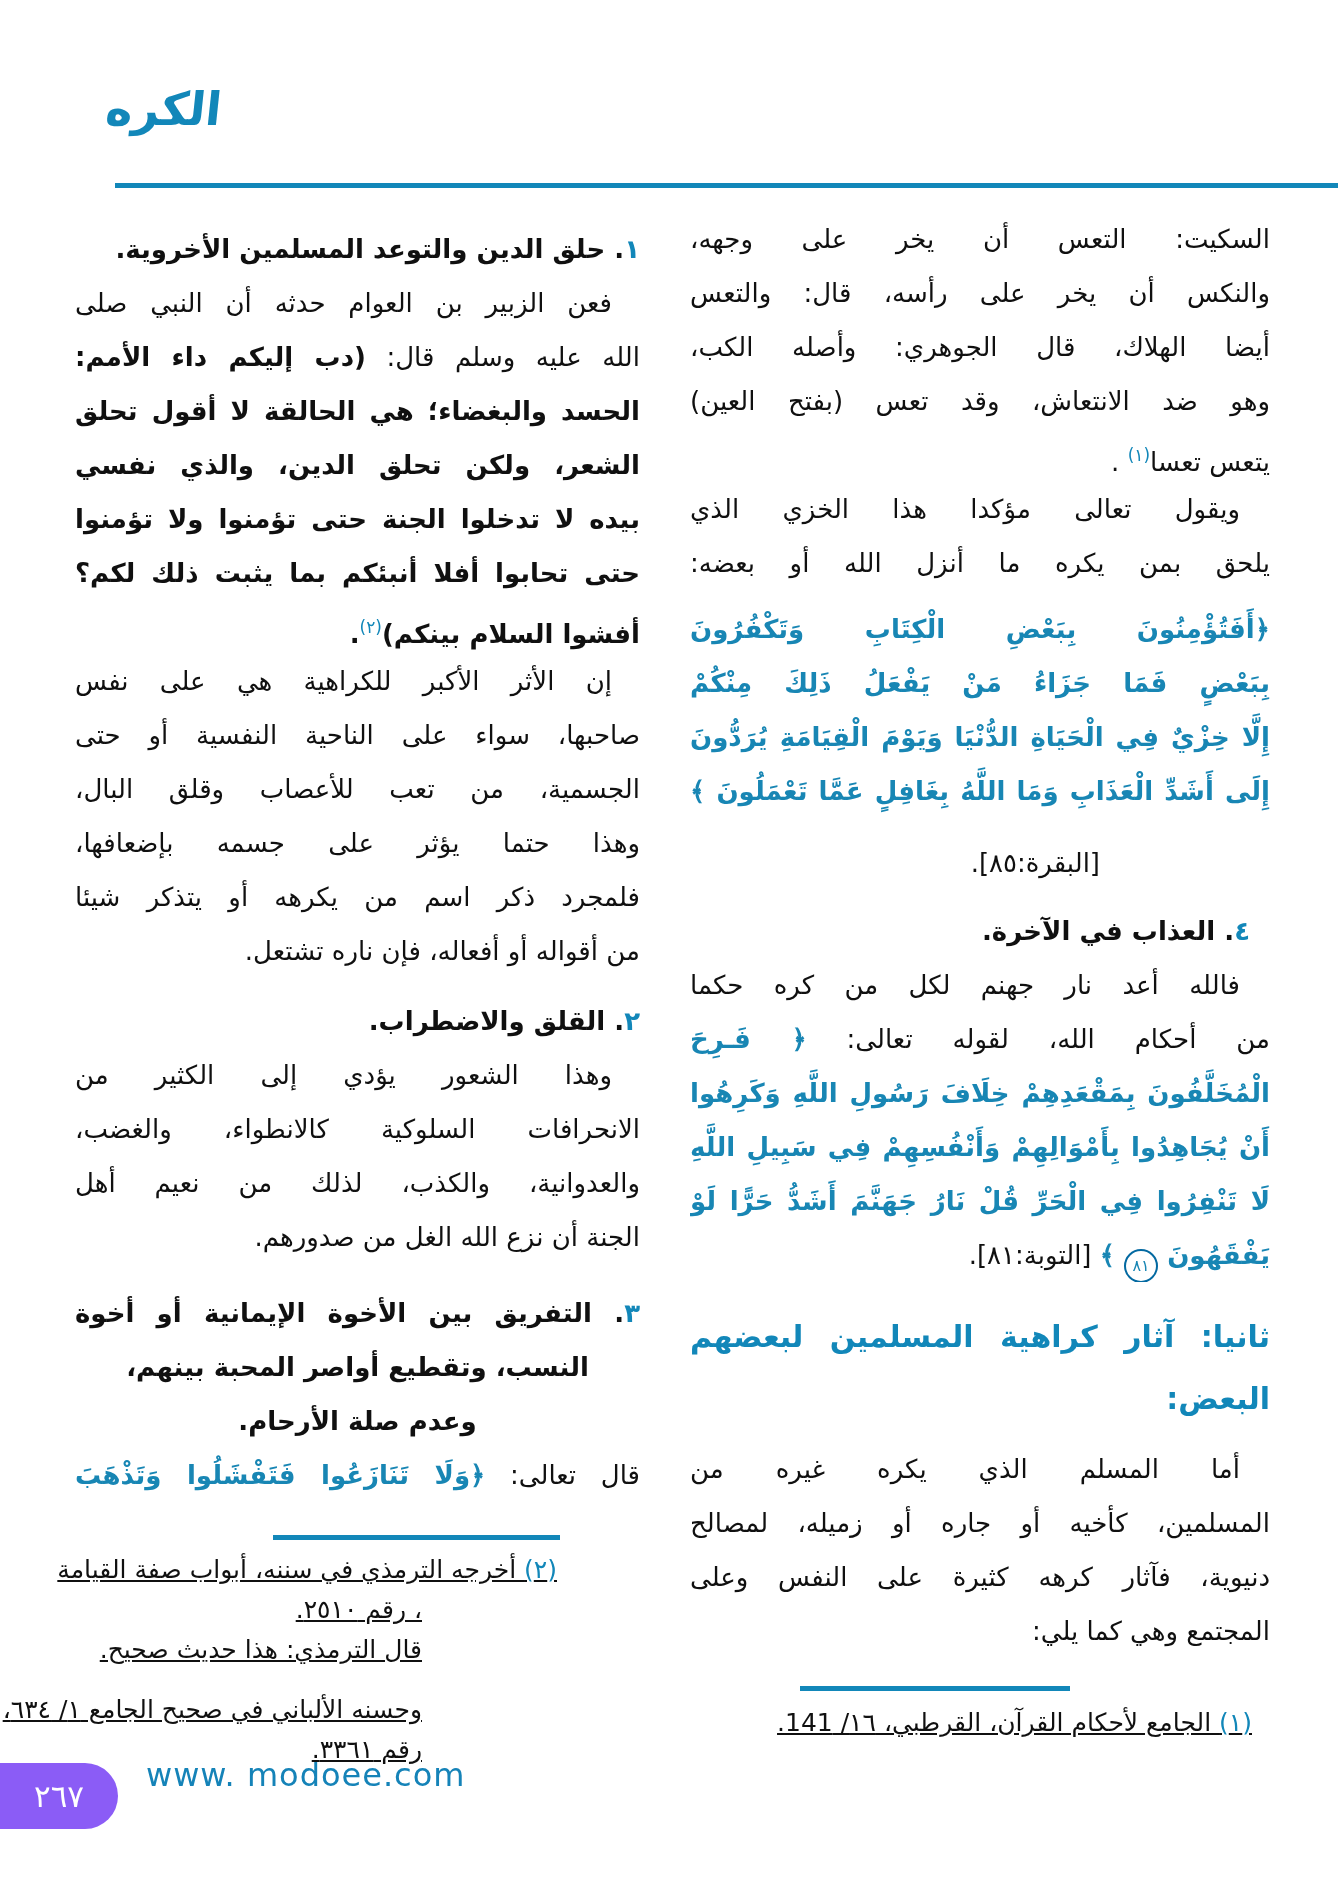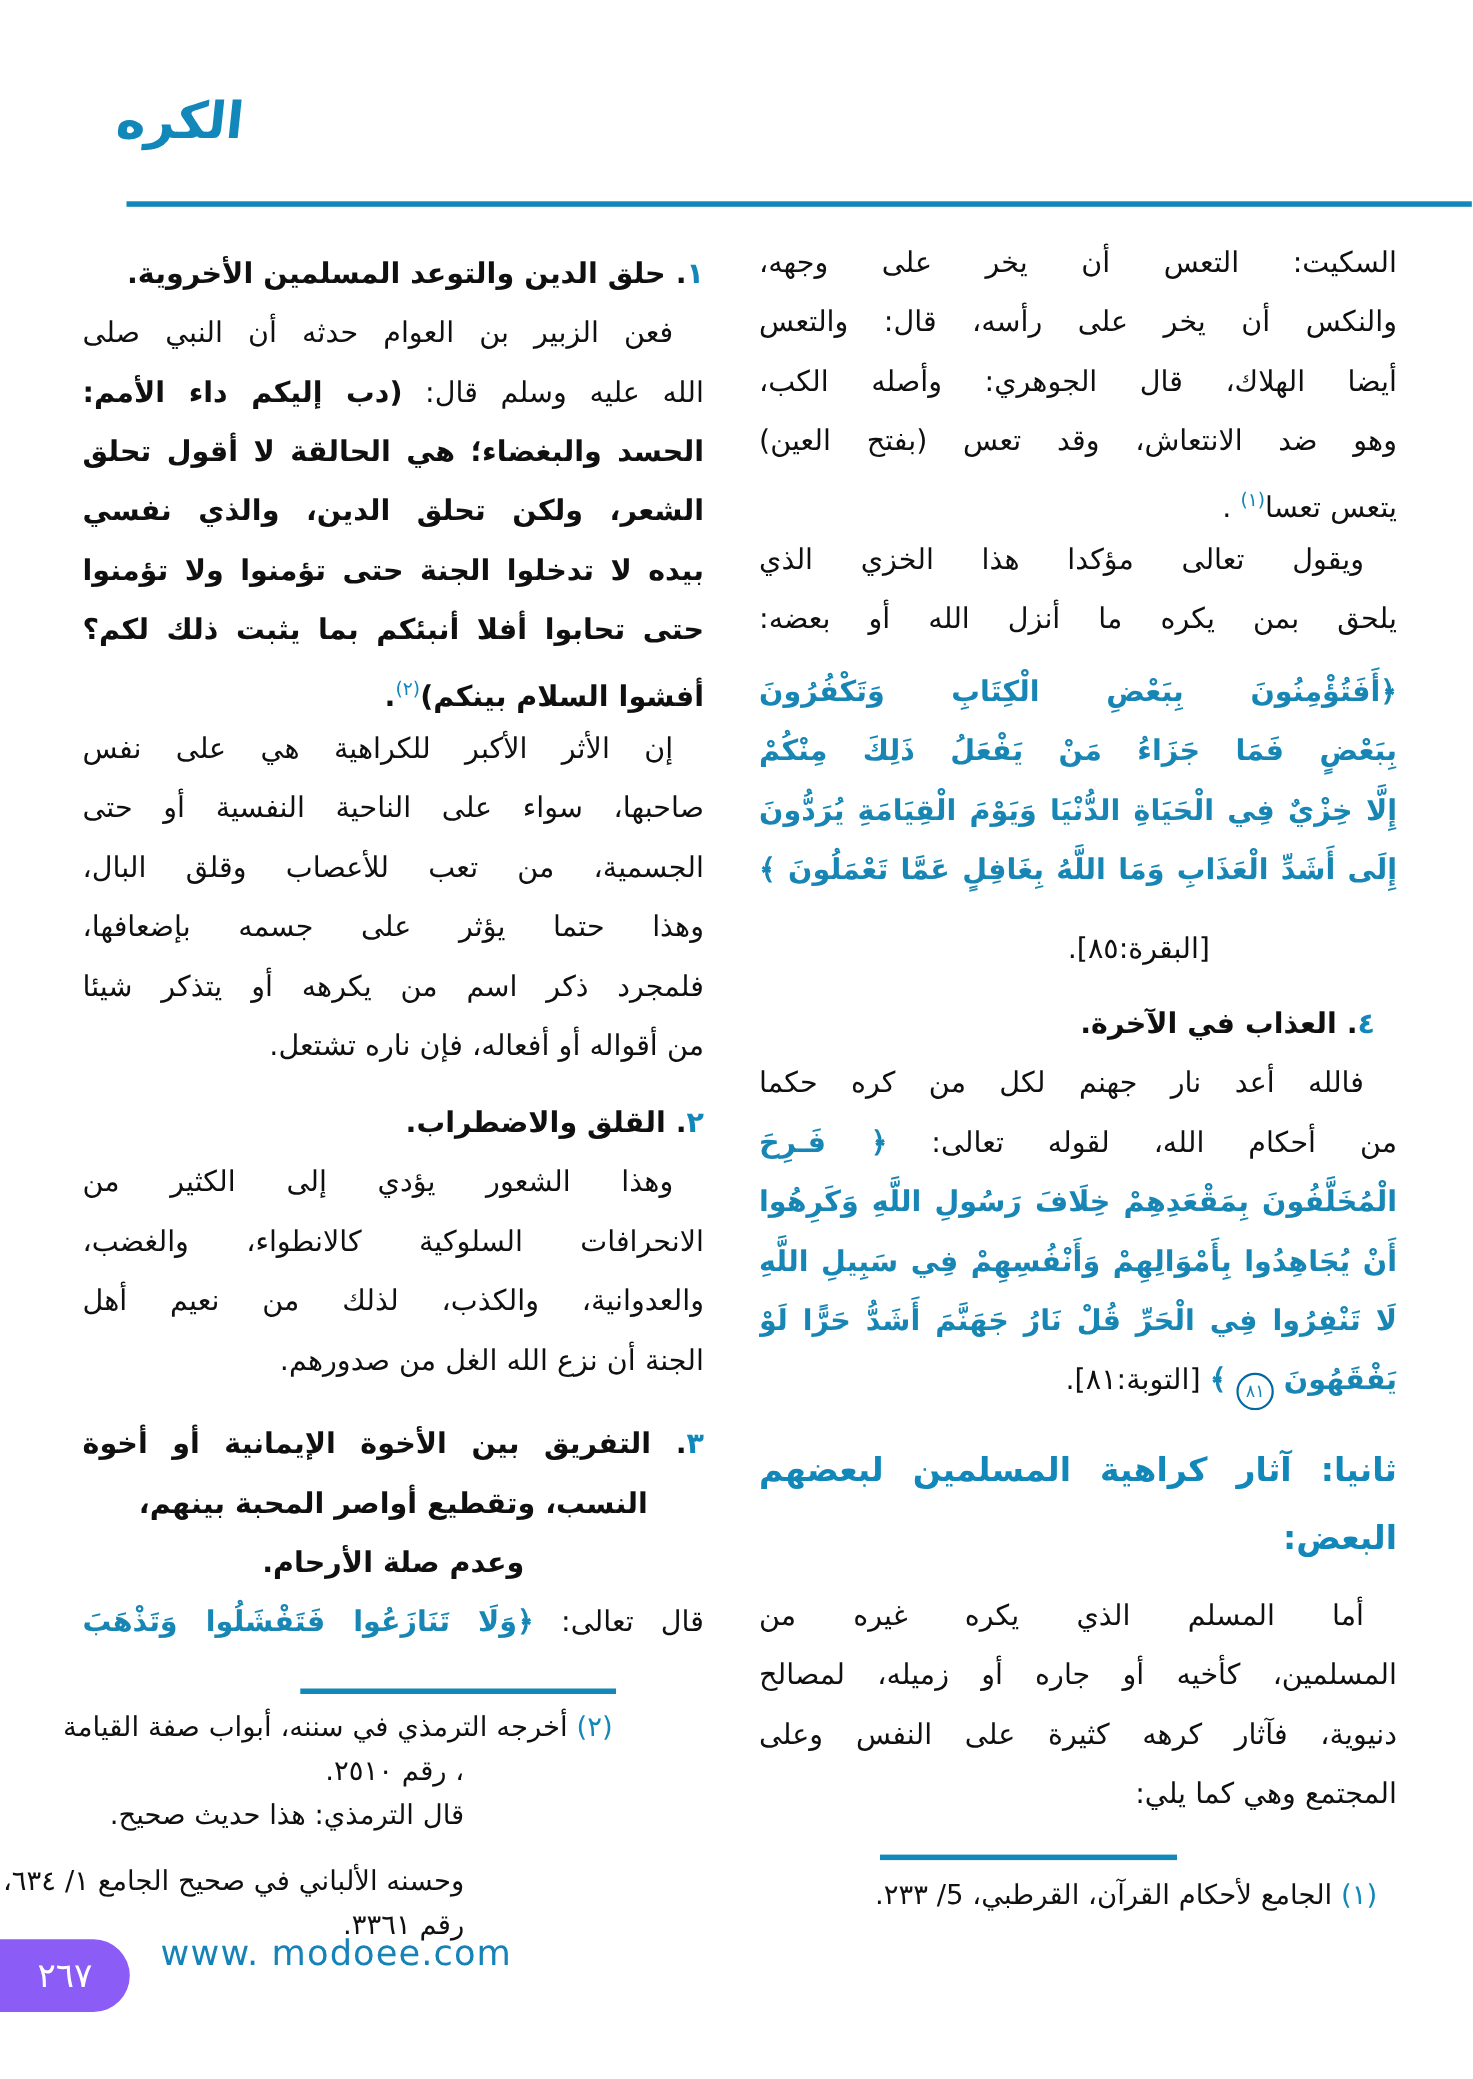--- a/index.html
+++ b/index.html
@@ -23,21 +23,21 @@
   .s-q{color:#1886b4;font-weight:bold;}
   .s-h{color:#1287b9;font-weight:bold;font-size:30px;}
   .s-num{color:#1287b9;font-weight:bold;}
   .s-sup{color:#1287b9;font-size:17px;vertical-align:10px;font-weight:normal;}
   .s-mark{color:#1287b9;}
   .s-ayah{
     display:inline-block;width:34px;height:34px;line-height:30px;border:2px solid #0369a1;
     border-radius:50%;color:#1886b4;font-size:16px;text-align:center;text-align-last:center;
     vertical-align:-7px;font-weight:normal;box-sizing:border-box;
   }
-  .fnblock{position:absolute;font-size:25px;}
+  .fnblock{position:absolute;font-size:25px;text-decoration:underline;}
   .fnblock .line{height:40px;line-height:40px;white-space:nowrap;overflow:visible;}
   .fnblock-right{left:690px;top:1703px;width:580px;}
   .fnblock-left{left:75px;top:1550px;width:482px;}
   .sep{position:absolute;height:5px;background:#1287b9;}
   .sep-left{left:273px;top:1535px;width:287px;}
   .sep-right{left:800px;top:1686px;width:270px;}
   .badge{
     position:absolute;left:0;top:1763px;width:118px;height:66px;background:#8b5cf6;
     border-radius:0 36px 36px 0;color:#ffffff;font-size:31px;text-align:center;
     text-align-last:center;line-height:66px;
@@ -105,21 +105,21 @@
       <div class="line" style="margin-top: 22px;"><span class="s-num">٣</span><span class="s-b">. التفريق بين الأخوة الإيمانية أو أخوة</span></div>
       <div class="line a-c"><span class="s-b">النسب، وتقطيع أواصر المحبة بينهم،</span></div>
       <div class="line a-c"><span class="s-b">وعدم صلة الأرحام.</span></div>
       <div class="line"><span class="s-n">قال تعالى: </span><span class="s-q">﴿وَلَا تَنَازَعُوا فَتَفْشَلُوا وَتَذْهَبَ</span></div>
     </div>
 
   <div class="sep sep-left"></div>
   <div class="sep sep-right"></div>
 
   <div class="fnblock fnblock-right">
-      <div class="line a-e" style="padding-right: 18px;"><span class="s-mark">(١)</span><span class="s-fn"> الجامع لأحكام القرآن، القرطبي، 5/ ٢٣٣.</span></div>
+      <div class="line a-e" style="padding-right: 18px;"><span class="s-mark">(١)</span><span class="s-fn"> الجامع لأحكام القرآن، القرطبي، ١٦/ 141.</span></div>
     </div>
   <div class="fnblock fnblock-left">
       <div class="line a-e"><span class="s-mark">(٢)</span><span class="s-fn"> أخرجه الترمذي في سننه، أبواب صفة القيامة</span></div>
       <div class="line a-e" style="padding-right: 135px;"><span class="s-fn">، رقم ٢٥١٠.</span></div>
       <div class="line a-e" style="padding-right: 135px;"><span class="s-fn">قال الترمذي: هذا حديث صحيح.</span></div>
       <div class="line a-e" style="padding-right: 135px; margin-top: 20px;"><span class="s-fn">وحسنه الألباني في صحيح الجامع ١/ ٦٣٤،</span></div>
       <div class="line a-e" style="padding-right: 135px;"><span class="s-fn">رقم ٣٣٦١.</span></div>
     </div>
 
   <div class="badge">٢٦٧</div>

